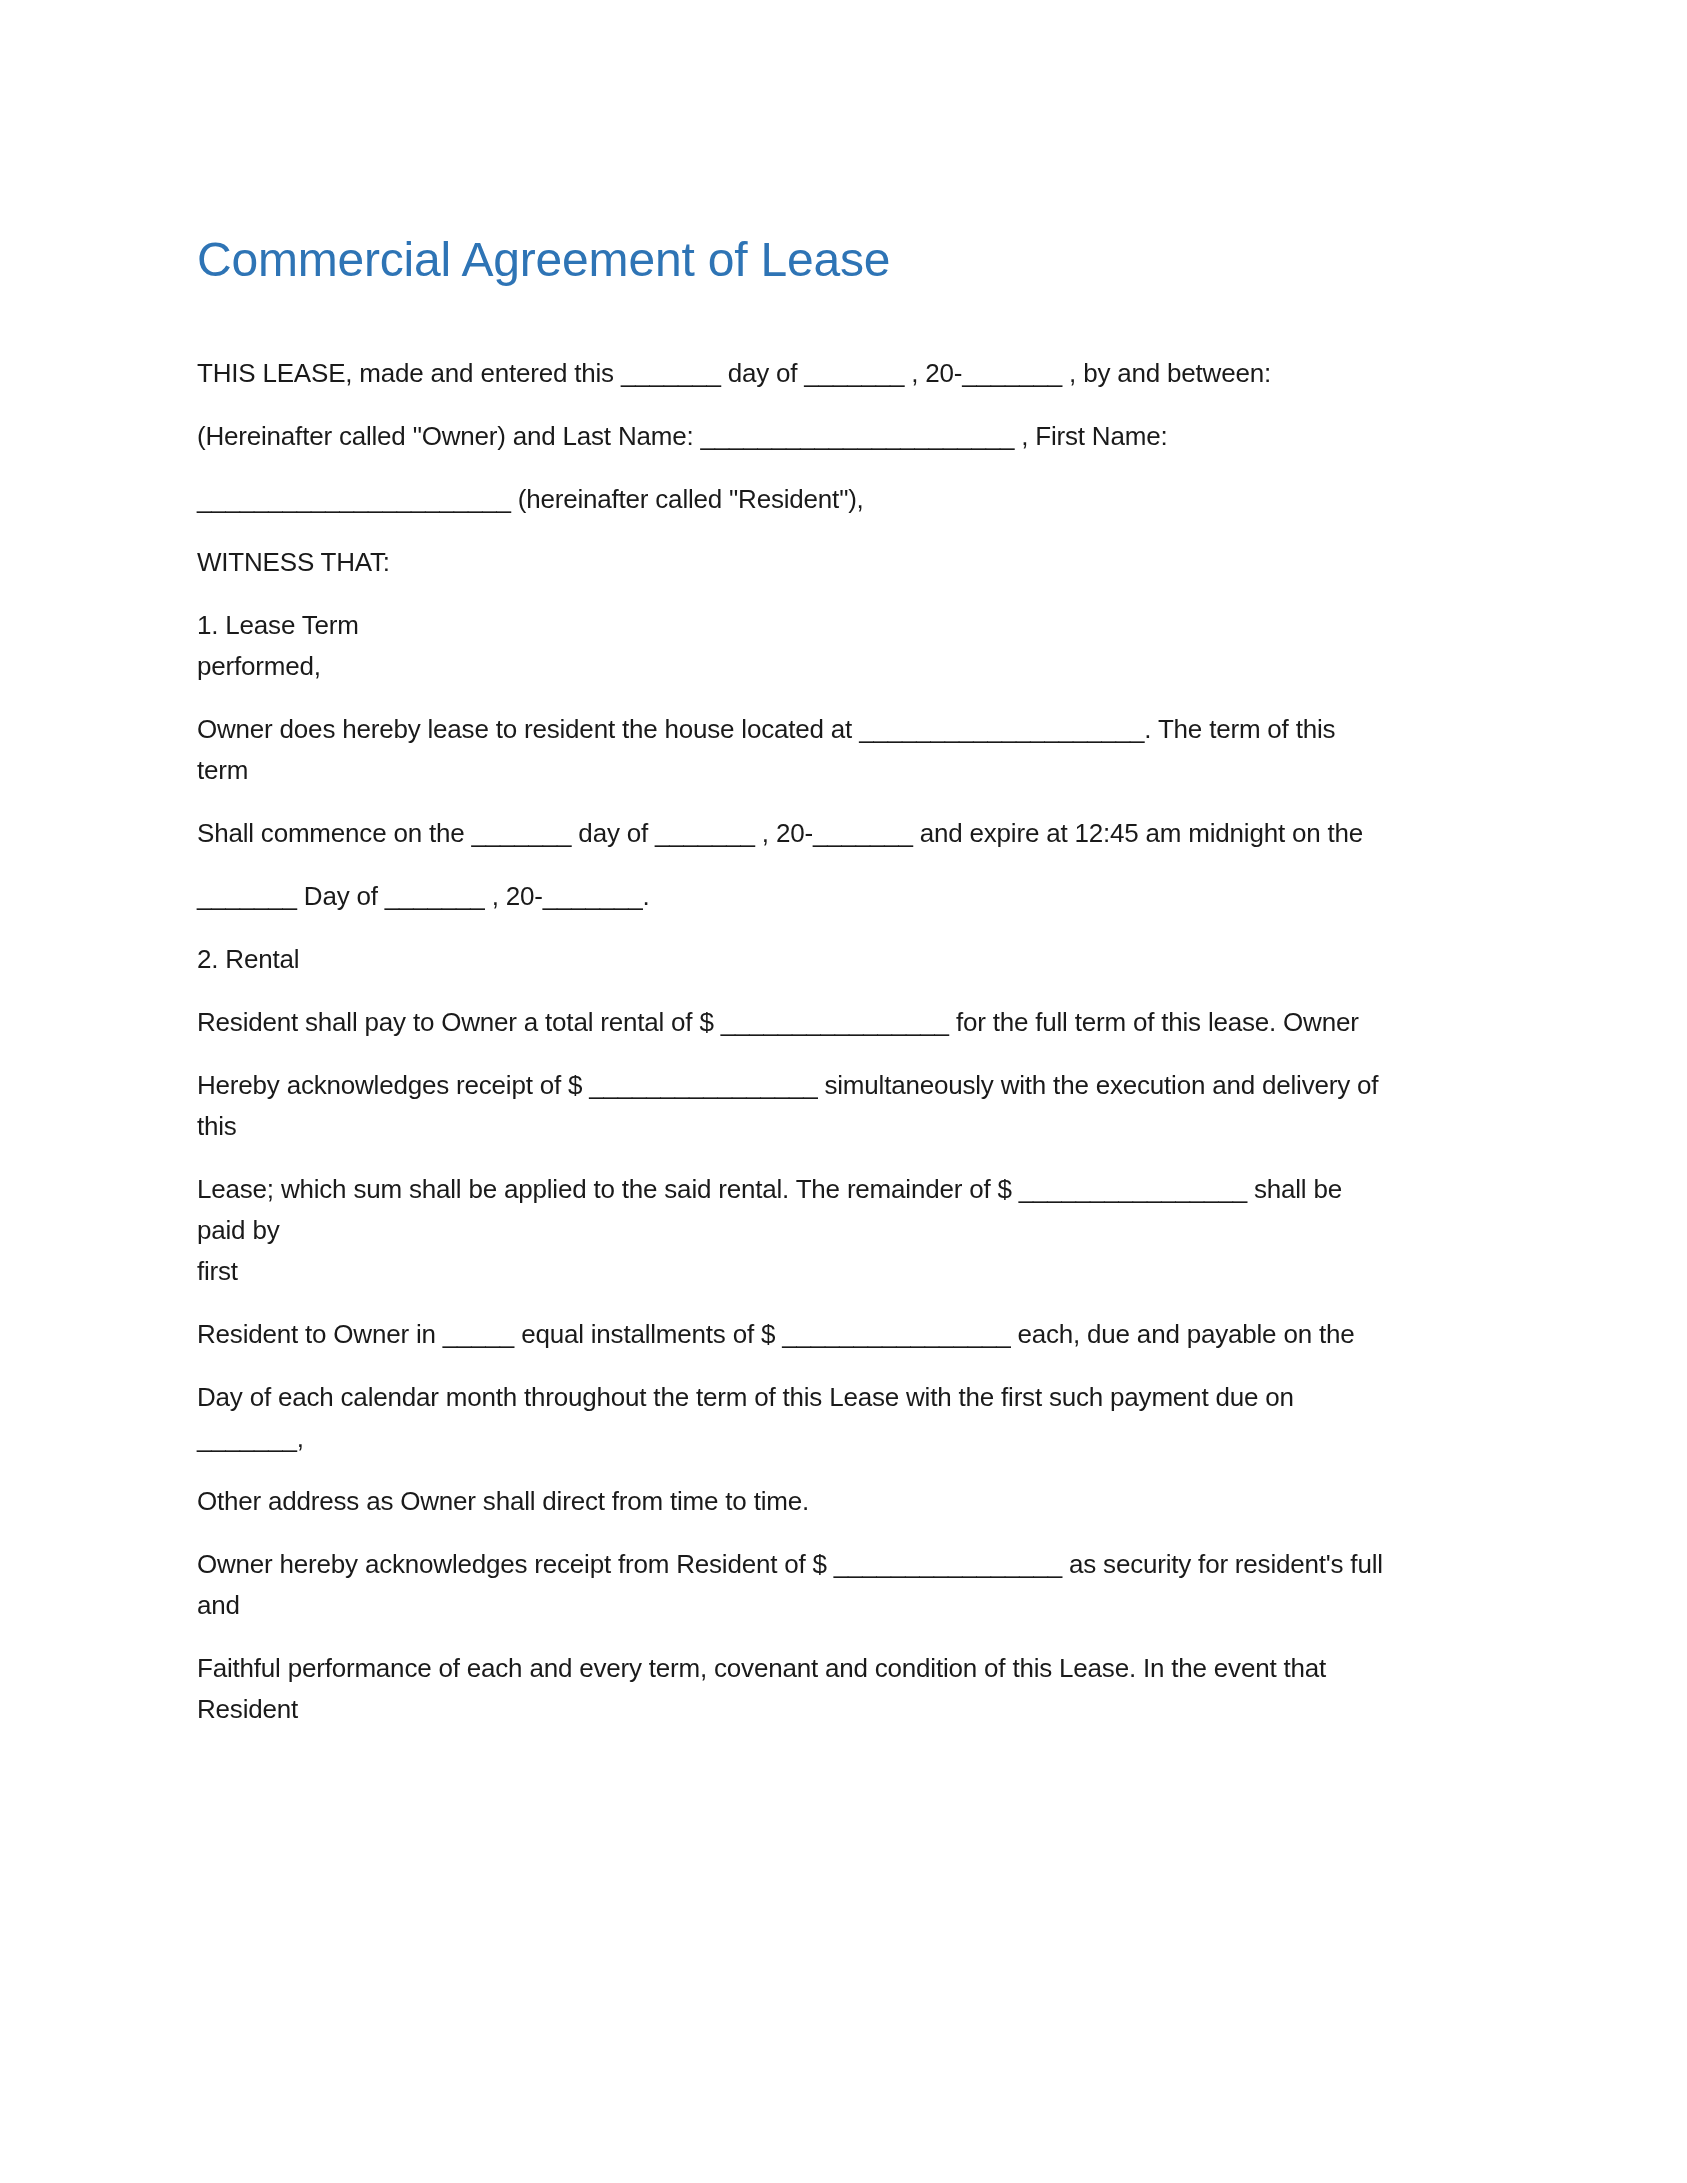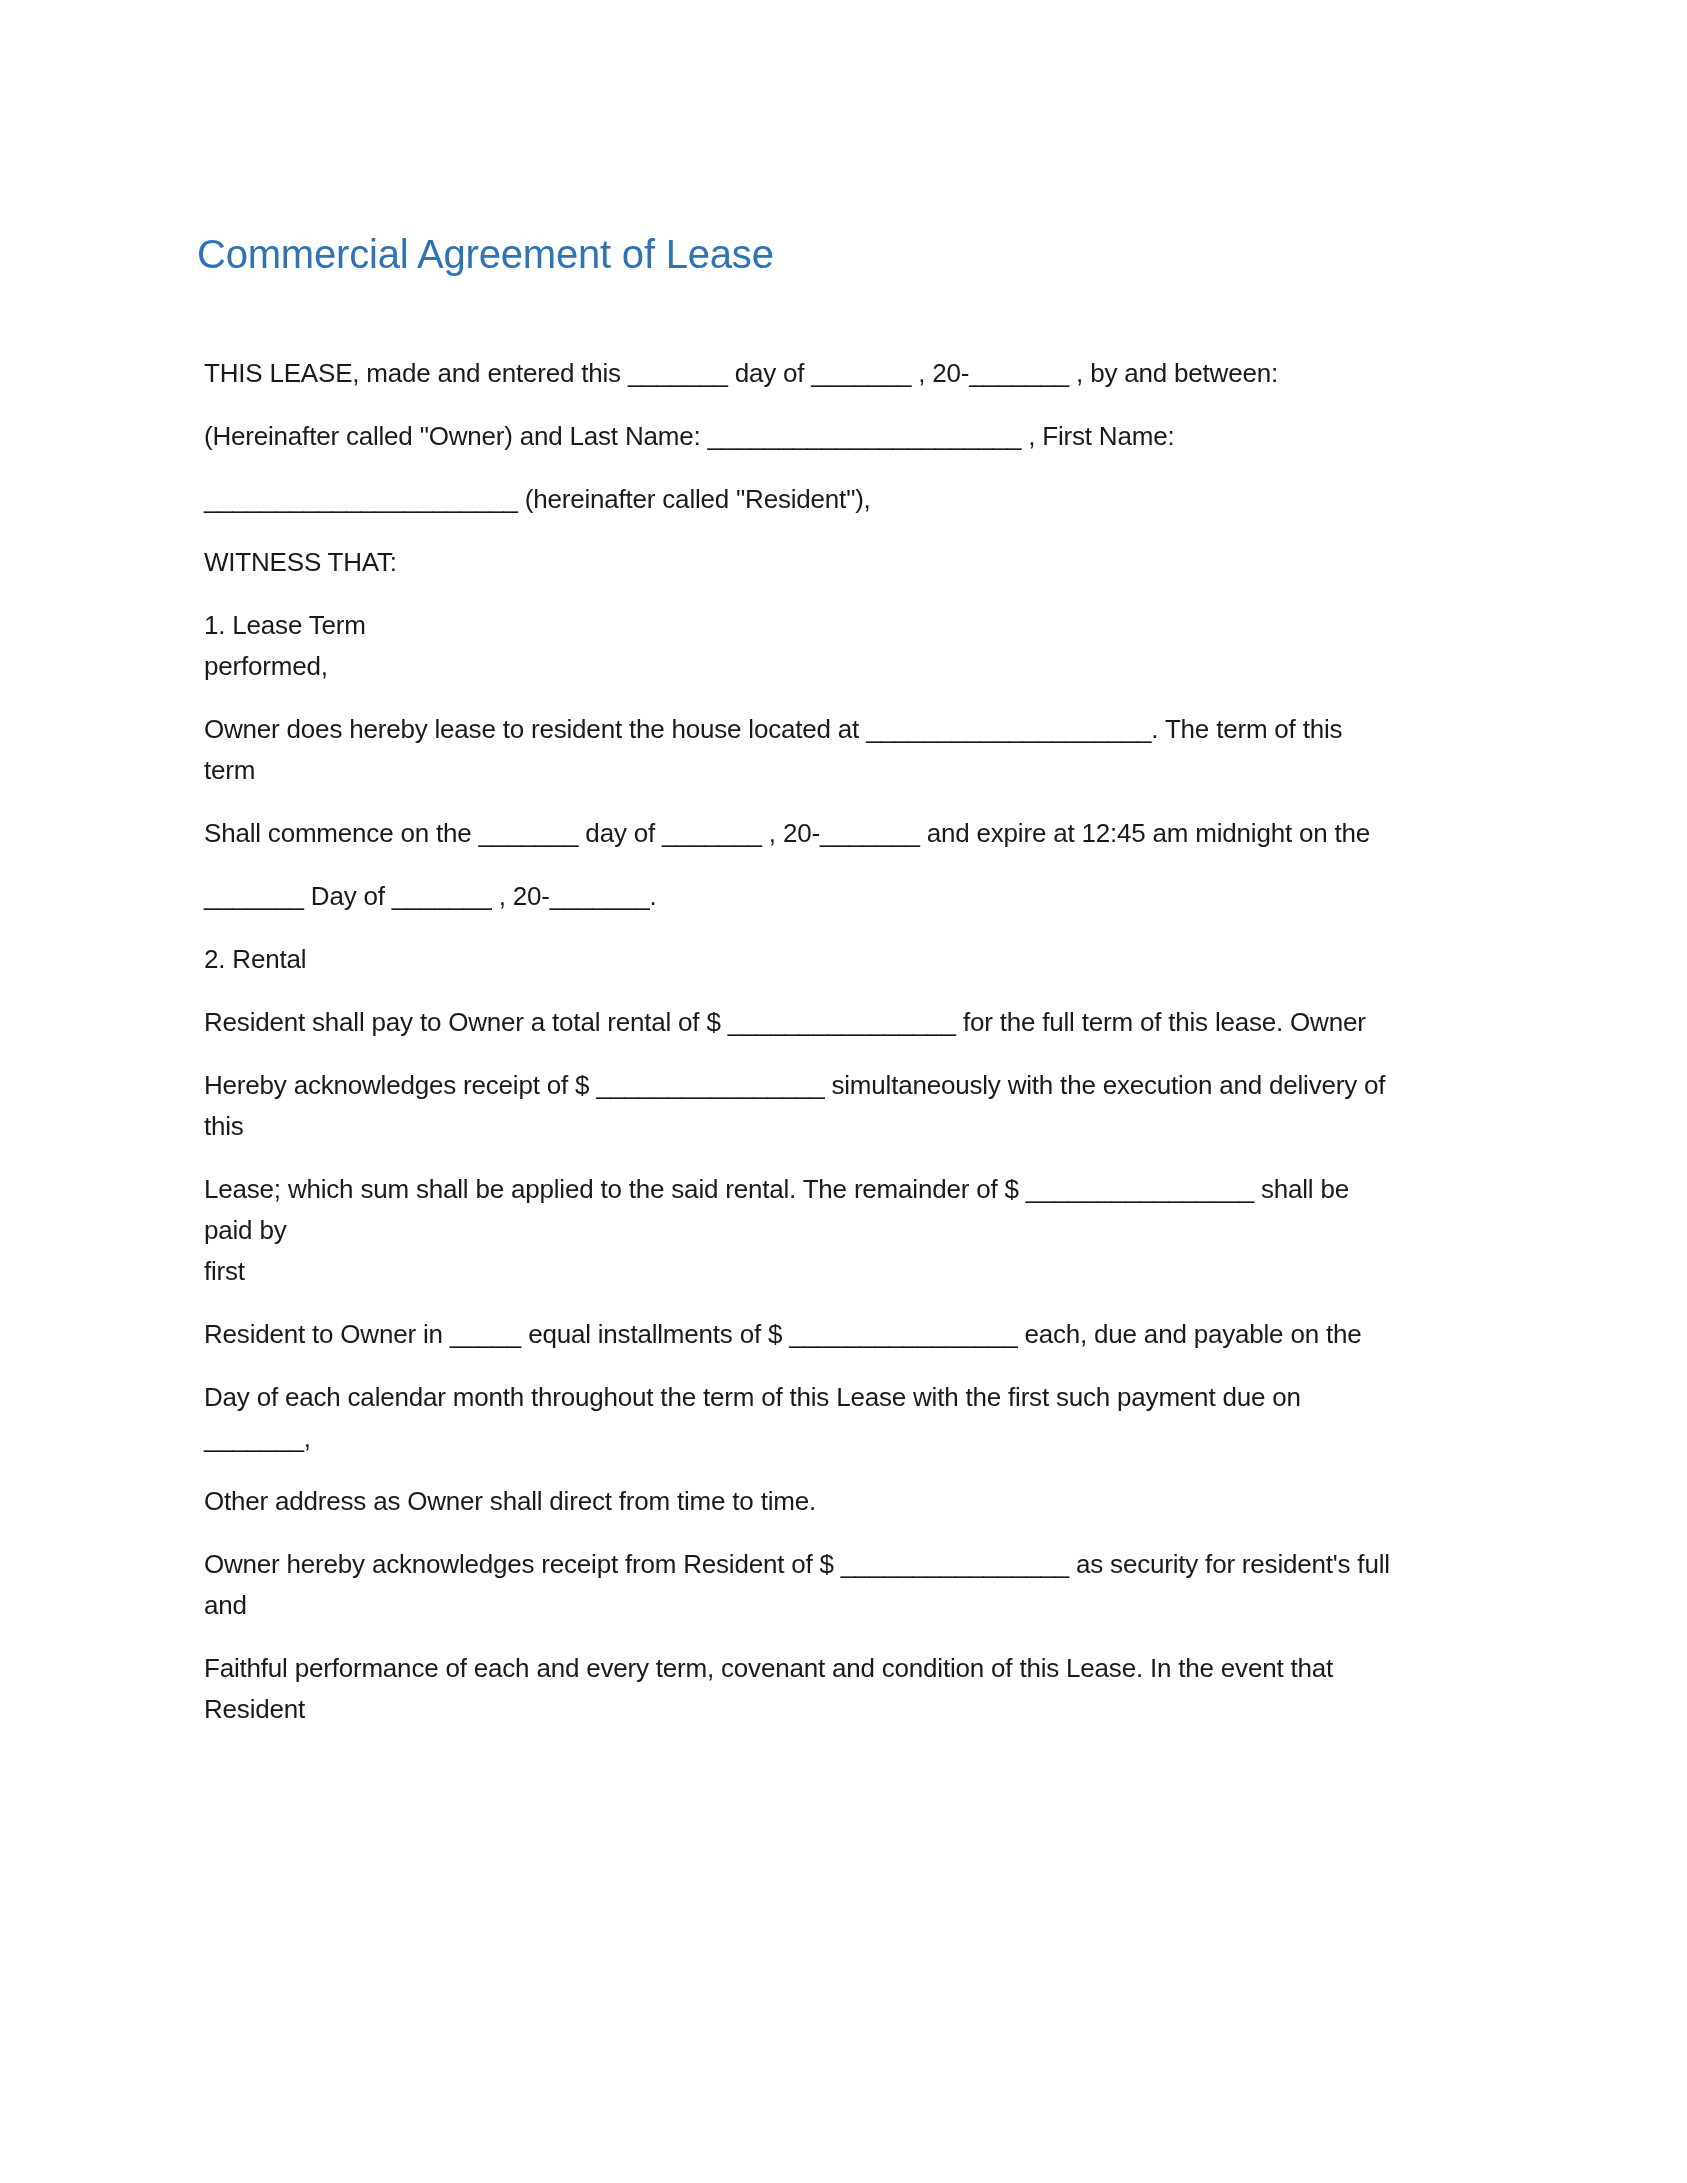--- a/index.html
+++ b/index.html
@@ -20,29 +20,29 @@
     top: 0;
     width: 1687px;
     height: 2184px;
     background: #ffffff;
   }
   .doc-title {
     position: absolute;
     left: 197px;
     top: 232px;
     margin: 0;
-    font-size: 40px;
+    font-size: 48px;
     font-weight: 400;
     letter-spacing: -0.2px;
     color: #2E74B5;
     white-space: nowrap;
   }
   .doc-content {
     position: absolute;
-    left: 204px;
+    left: 197px;
     top: 353px;
     width: 1328px;
   }
   .doc-line {
     font-size: 26px;
     line-height: 41px;
     height: 41px;
     letter-spacing: -0.2px;
     color: #1a1a1a;
     white-space: nowrap;

